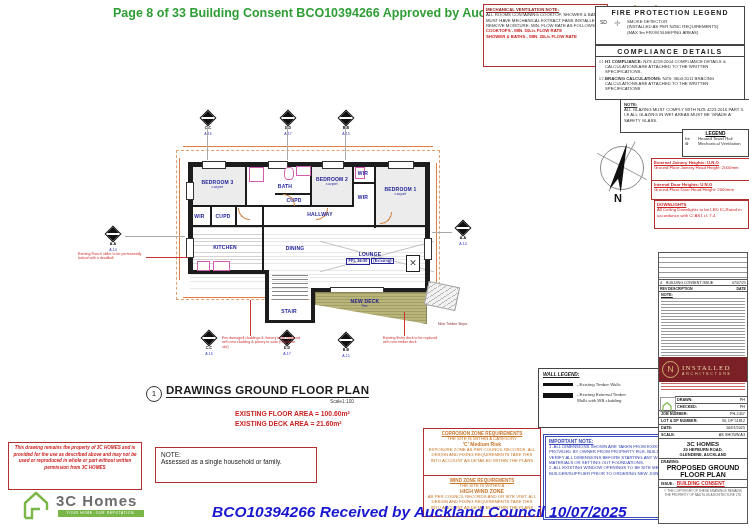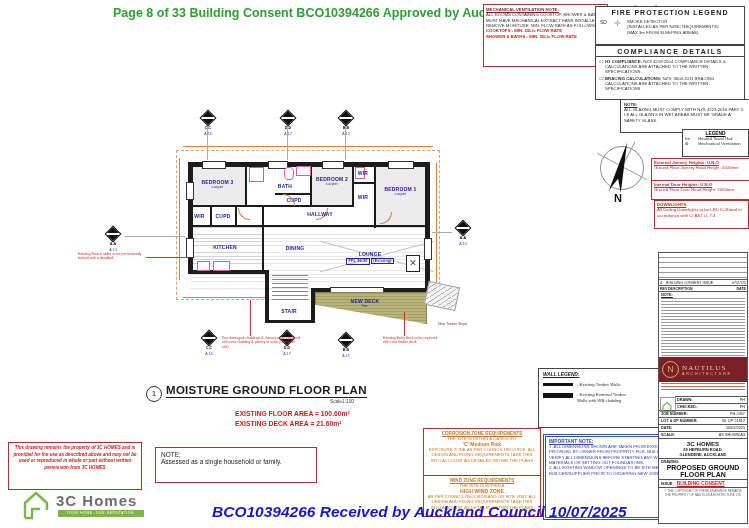--- a/index.html
+++ b/index.html
@@ -239,21 +239,21 @@
 
   <div class="ann" style="left:78px;top:252px;width:70px;">Existing Ranch slider to be permanently locked with a deadbolt</div>
   <div class="redln" style="left:146px;top:257px;width:42px;height:0.8px;"></div>
   <div class="ann" style="left:222px;top:336px;width:80px;">Fire damaged claddings &amp; Joinery to be replaced with new cladding &amp; joinery to suite (Check on site)</div>
   <div class="redln" style="left:250px;top:300px;width:0.8px;height:36px;"></div>
   <div class="ann" style="left:383px;top:336px;width:56px;">Existing Entry deck to be replaced with new timber deck</div>
   <div class="redln" style="left:404px;top:312px;width:0.8px;height:24px;"></div>
   <div class="ann" style="left:438px;top:322px;width:38px;color:#8b2a2a;">New Timber Steps</div>
 
   <div class="abs" style="left:146px;top:386px;width:14px;height:14px;border:1px solid #333;border-radius:50%;text-align:center;font-size:8px;line-height:14px;color:#222;">1</div>
-  <div class="abs" style="left:166px;top:384px;font-size:11.5px;font-weight:bold;color:#1c1c1c;letter-spacing:.3px;border-bottom:1.5px solid #1c1c1c;padding-bottom:1px;">MOISTURE GROUND FLOOR PLAN</div>
+  <div class="abs" style="left:166px;top:384px;font-size:11.5px;font-weight:bold;color:#1c1c1c;letter-spacing:.3px;border-bottom:1.5px solid #1c1c1c;padding-bottom:1px;">DRAWINGS GROUND FLOOR PLAN</div>
   <div class="abs" style="left:330px;top:399px;font-size:4.8px;color:#444;">Scale1:100</div>
   <div class="abs t-red" style="left:235px;top:410px;font-size:6.8px;font-weight:bold;">EXISTING FLOOR AREA   = 100.60m²</div>
   <div class="abs t-red" style="left:235px;top:420px;font-size:6.8px;font-weight:bold;">EXISTING DECK AREA  =     21.60m²</div>
 
   <div class="abs kbox" style="left:538px;top:368px;width:112px;height:52px;padding:3px 4px;">
     <div style="font-size:4.8px;font-weight:bold;font-style:italic;text-decoration:underline;color:#222;">WALL LEGEND:</div>
     <div style="display:flex;align-items:center;gap:4px;margin-top:5px;">
       <div style="width:30px;height:2.5px;background:#111;"></div>
       <div class="tiny">- Existing Timber Walls</div>
     </div>
@@ -316,21 +316,21 @@
     </div>
 
     <div style="padding:1px 2px;">
       <div style="font-size:3.8px;font-weight:bold;text-decoration:underline;color:#222;">NOTE:</div>
       <div class="fineprint" style="height:58px;margin-top:1px;"></div>
     </div>
 
     <div style="height:25px;background:#7a2026;display:flex;align-items:center;padding:0 3px;gap:3px;">
       <div style="width:15px;height:15px;border:1px solid #d4b46a;border-radius:50%;color:#d4b46a;font-size:9px;text-align:center;line-height:15px;">N</div>
       <div>
-        <div style="font-size:7px;color:#e8d5a2;letter-spacing:1.2px;font-family:'Liberation Serif',serif;">NAUTILUS</div>
+        <div style="font-size:7px;color:#e8d5a2;letter-spacing:1.2px;font-family:'Liberation Serif',serif;">INSTALLED</div>
         <div style="font-size:3.6px;color:#e8d5a2;letter-spacing:1.8px;">ARCHITECTURE</div>
       </div>
     </div>
     <div class="redprint" style="height:12px;margin:1px 2px;"></div>
 
     <div style="position:relative;">
       <div class="abs" style="left:1px;top:1px;width:14px;height:13px;border:0.8px solid #999;">
         <svg width="12" height="11" viewBox="0 0 12 11">
             <path d="M2 10 V5 L6 1.5 L10 5 V10" fill="none" stroke="#7ab648" stroke-width="1.2"></path>
           </svg>

